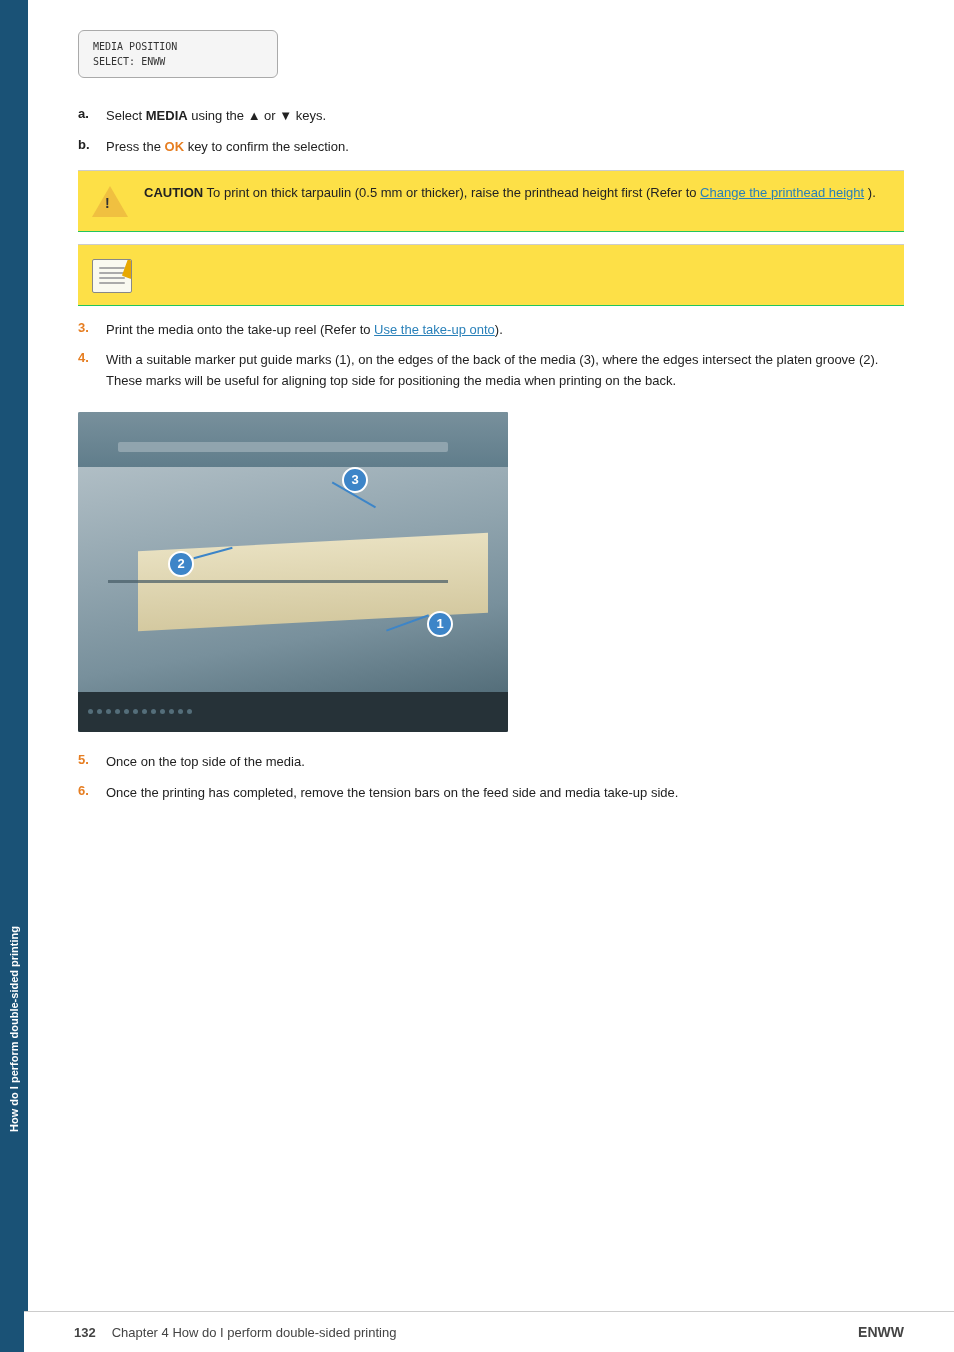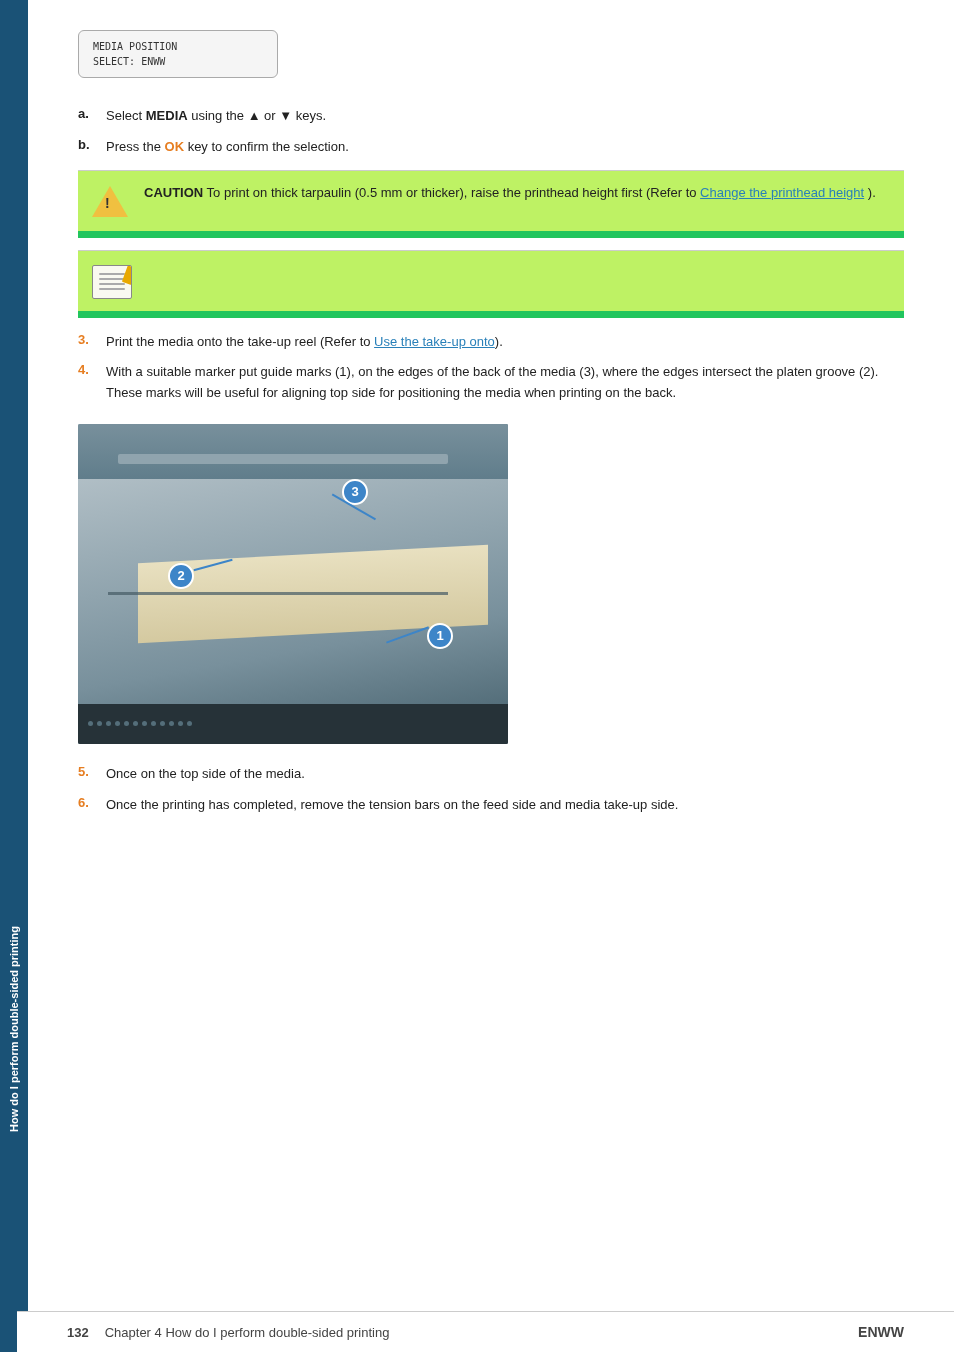--- a/index.html
+++ b/index.html
@@ -92,27 +92,27 @@
     }
 
     .link-text {
       color: #2980b9;
       text-decoration: underline;
       cursor: pointer;
     }
 
     .caution-box {
       border-top: 1px solid #ccc;
-      border-bottom: 7px solid #22c55e;
+      border-bottom: 1px solid #22c55e;
       padding: 12px 14px;
       display: flex;
       align-items: flex-start;
       gap: 16px;
       margin: 12px 0;
-      background: #bef264;
+      background: #fde047;
     }
 
     .caution-icon {
       flex-shrink: 0;
       width: 36px;
       height: 36px;
     }
 
     .caution-text {
       line-height: 1.6;
@@ -183,21 +183,21 @@
     .bottom-dot {
       width: 5px;
       height: 5px;
       border-radius: 50%;
       background: #546e7a;
     }
 
     .footer-bar {
       position: absolute;
       bottom: 0;
-      left: 17px;
+      left: 24px;
       right: 0;
       border-top: 1px solid #ccc;
       display: flex;
       justify-content: space-between;
       align-items: center;
       padding: 12px 50px;
       background: #fff;
     }
 
     .footer-left {

